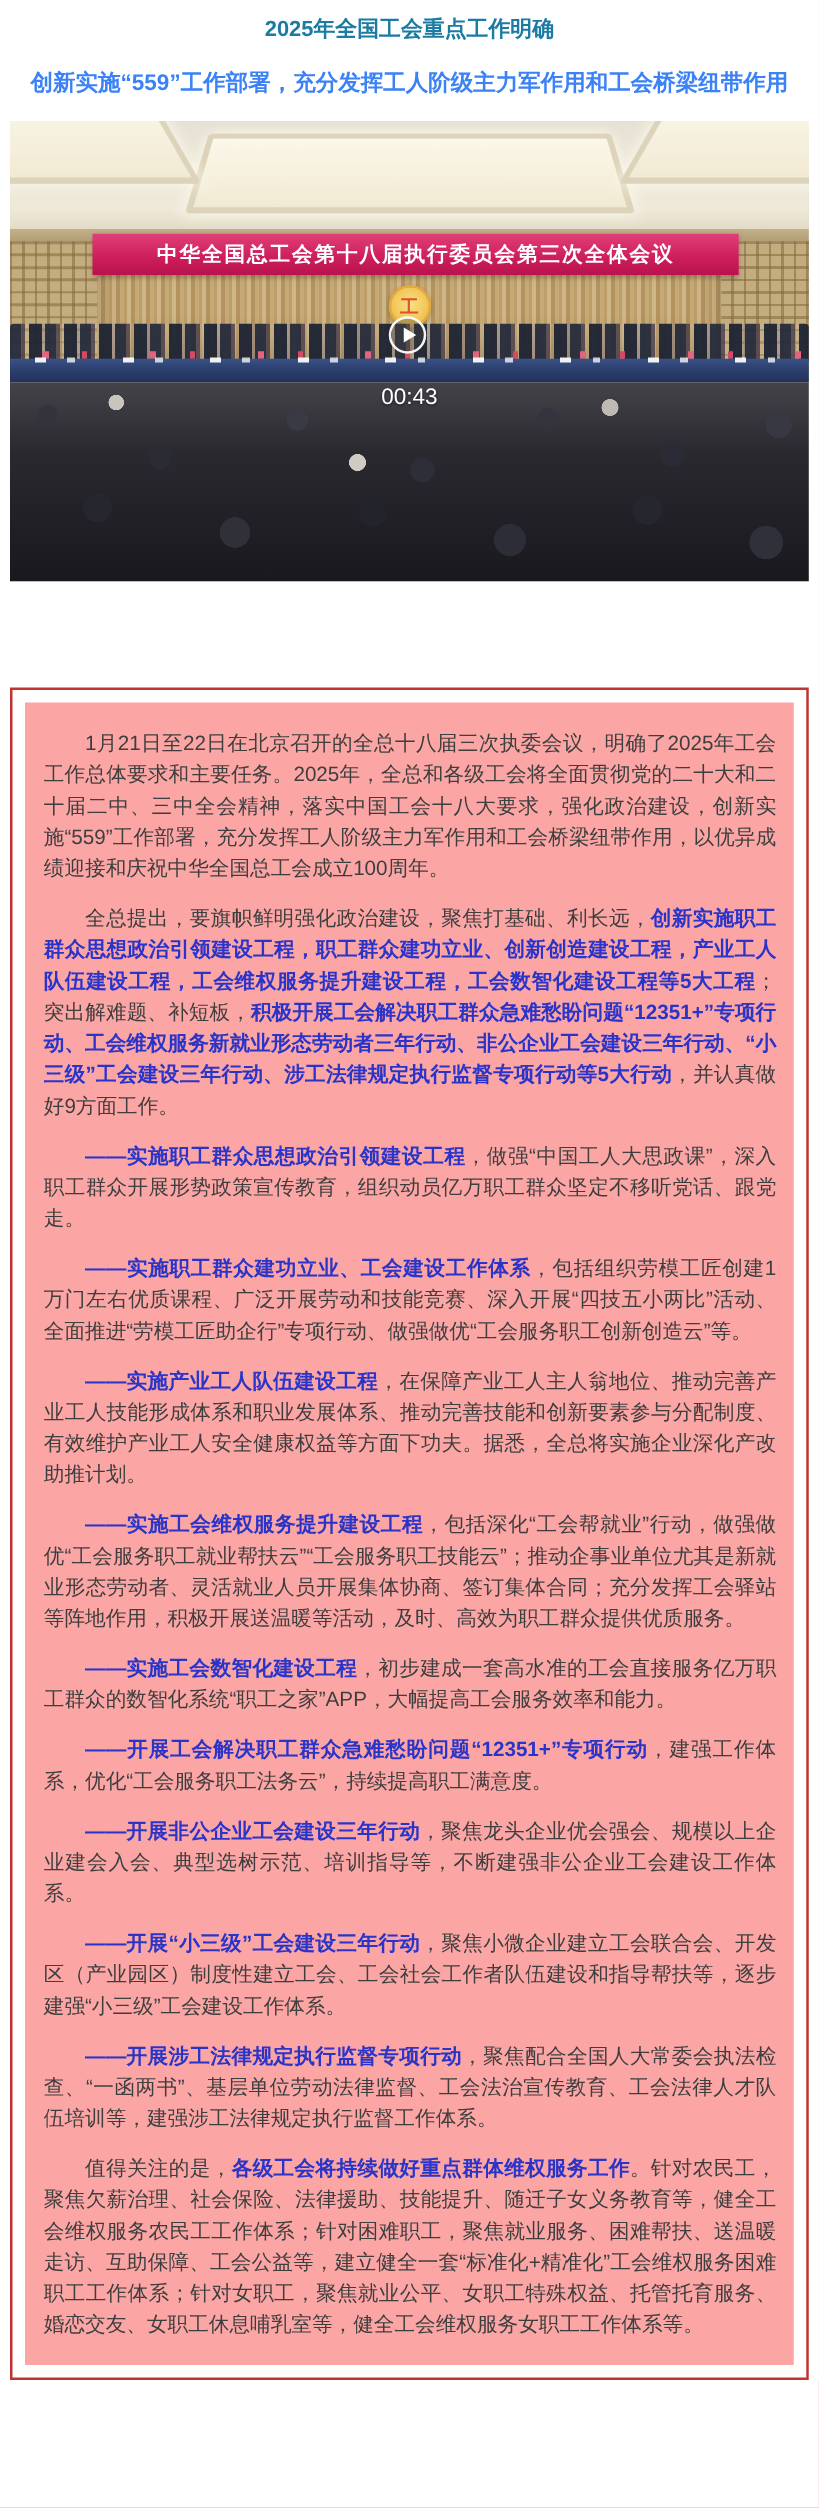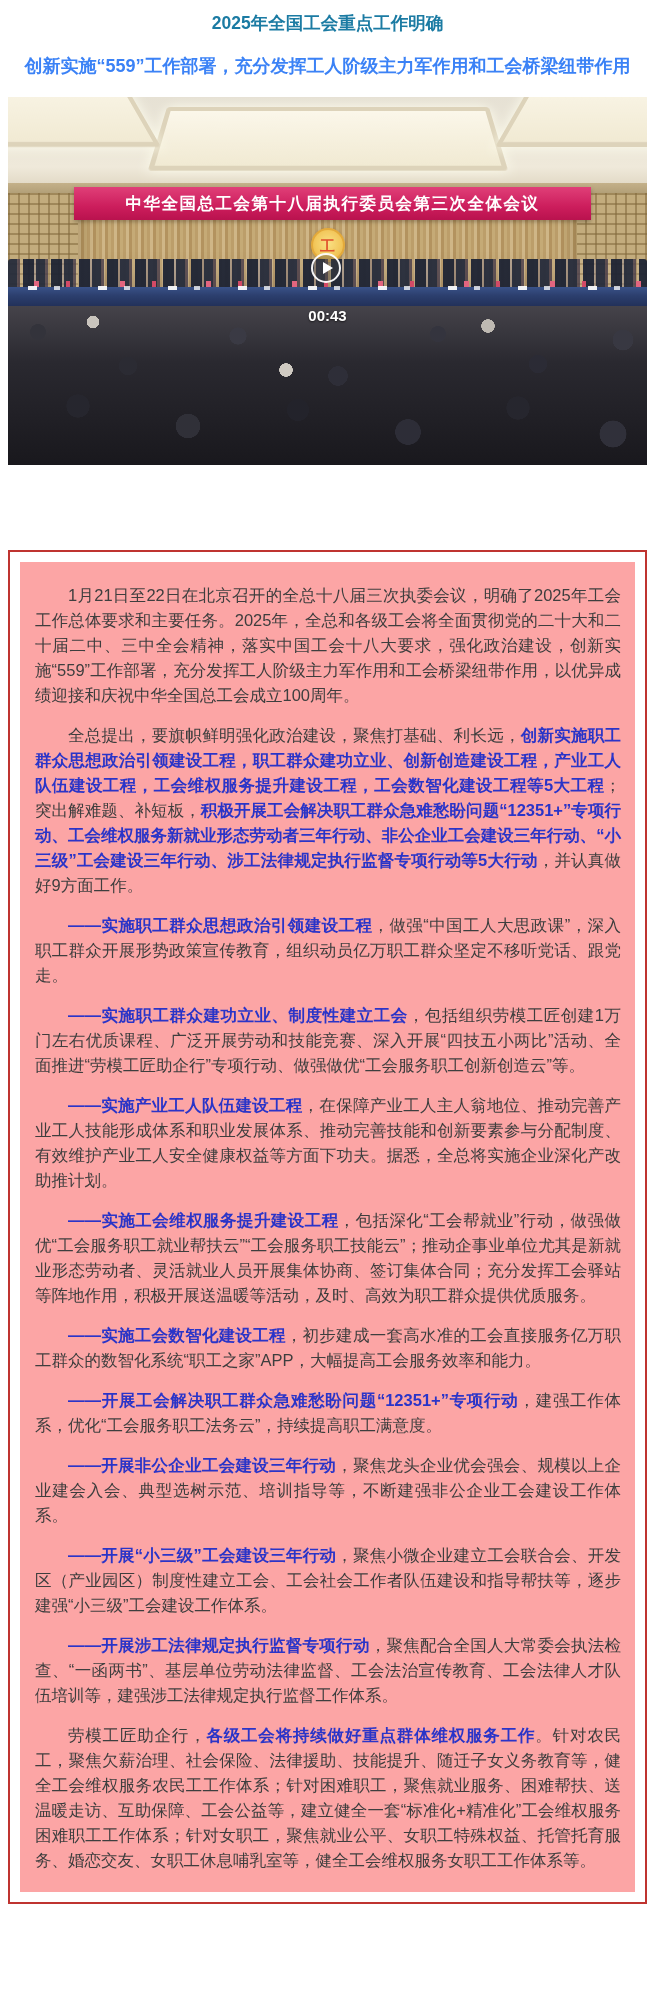--- a/index.html
+++ b/index.html
@@ -42,21 +42,21 @@
     radial-gradient(circle 18px at 290px 104px,#23232b 60%,transparent 62%),
     radial-gradient(circle 21px at 400px 126px,#2d2d37 60%,transparent 62%),
     radial-gradient(circle 19px at 510px 102px,#26262e 60%,transparent 62%),
     radial-gradient(circle 22px at 605px 128px,#30303a 60%,transparent 62%),
     radial-gradient(circle 11px at 85px 16px,#c9c4bd 55%,transparent 58%),
     radial-gradient(circle 12px at 480px 20px,#beb9b2 55%,transparent 58%),
     radial-gradient(circle 12px at 278px 64px,#cfcac2 55%,transparent 58%),
     linear-gradient(180deg,#45434a 0%,#2a2930 35%,#19181d 100%);}
   .vc-play{position:absolute;left:303px;top:156px;width:30px;height:30px;border-radius:50%;border:2px solid rgba(255,255,255,.95);background:rgba(70,70,70,.35);display:flex;align-items:center;justify-content:center;box-sizing:border-box;}
   .vc-play i{display:block;width:0;height:0;border-left:10px solid #ffffff;border-top:6px solid transparent;border-bottom:6px solid transparent;margin-left:3px;}
-  .vc-time{position:absolute;left:0;right:0;top:210px;text-align:center;color:#ffffff;font-size:15px;font-weight:700;text-shadow:0 1px 2px rgba(0,0,0,.6);}
+  .vc-time{position:absolute;left:0;right:0;top:210px;text-align:center;color:#ffffff;font-size:18px;font-weight:400;text-shadow:0 1px 2px rgba(0,0,0,.6);}
 
   
   .article-box{margin:85px 8px 0 8px;border:2px solid #bf3430;background:#ffffff;padding:10px;box-sizing:border-box;}
   .article-inner{background:#fca5a5;padding:21px 14px 4px 15px;}
   .article-inner p{margin:0 0 15px 0;font-size:16.5px;line-height:25px;color:#3e3e3e;text-indent:2em;text-align:justify;}
   .article-inner p span.em{color:#2a34c8;font-weight:700;}
 </style>
 </head>
 <body>
 
@@ -88,23 +88,23 @@
       <i></i>
     </div>
   <div class="vc-time">00:43</div>
 </div>
 
 <div class="article-box">
   <div class="article-inner">
       <p><span>1月21日至22日在北京召开的全总十八届三次执委会议，明确了2025年工会工作总体要求和主要任务。2025年，全总和各级工会将全面贯彻党的二十大和二十届二中、三中全会精神，落实中国工会十八大要求，强化政治建设，创新实施“559”工作部署，充分发挥工人阶级主力军作用和工会桥梁纽带作用，以优异成绩迎接和庆祝中华全国总工会成立100周年。</span></p>
       <p><span>全总提出，要旗帜鲜明强化政治建设，聚焦打基础、利长远，</span><span class="em">创新实施职工群众思想政治引领建设工程，职工群众建功立业、创新创造建设工程，产业工人队伍建设工程，工会维权服务提升建设工程，工会数智化建设工程等5大工程</span><span>；突出解难题、补短板，</span><span class="em">积极开展工会解决职工群众急难愁盼问题“12351+”专项行动、工会维权服务新就业形态劳动者三年行动、非公企业工会建设三年行动、“小三级”工会建设三年行动、涉工法律规定执行监督专项行动等5大行动</span><span>，并认真做好9方面工作。</span></p>
       <p><span class="em">——实施职工群众思想政治引领建设工程</span><span>，做强“中国工人大思政课”，深入职工群众开展形势政策宣传教育，组织动员亿万职工群众坚定不移听党话、跟党走。</span></p>
-      <p><span class="em">——实施职工群众建功立业、制度性建立工会</span><span>，包括组织劳模工匠创建1万门左右优质课程、广泛开展劳动和技能竞赛、深入开展“四技五小两比”活动、全面推进“劳模工匠助企行”专项行动、做强做优“工会服务职工创新创造云”等。</span></p>
+      <p><span class="em">——实施职工群众建功立业、工会建设工作体系</span><span>，包括组织劳模工匠创建1万门左右优质课程、广泛开展劳动和技能竞赛、深入开展“四技五小两比”活动、全面推进“劳模工匠助企行”专项行动、做强做优“工会服务职工创新创造云”等。</span></p>
       <p><span class="em">——实施产业工人队伍建设工程</span><span>，在保障产业工人主人翁地位、推动完善产业工人技能形成体系和职业发展体系、推动完善技能和创新要素参与分配制度、有效维护产业工人安全健康权益等方面下功夫。据悉，全总将实施企业深化产改助推计划。</span></p>
       <p><span class="em">——实施工会维权服务提升建设工程</span><span>，包括深化“工会帮就业”行动，做强做优“工会服务职工就业帮扶云”“工会服务职工技能云”；推动企事业单位尤其是新就业形态劳动者、灵活就业人员开展集体协商、签订集体合同；充分发挥工会驿站等阵地作用，积极开展送温暖等活动，及时、高效为职工群众提供优质服务。</span></p>
       <p><span class="em">——实施工会数智化建设工程</span><span>，初步建成一套高水准的工会直接服务亿万职工群众的数智化系统“职工之家”APP，大幅提高工会服务效率和能力。</span></p>
       <p><span class="em">——开展工会解决职工群众急难愁盼问题“12351+”专项行动</span><span>，建强工作体系，优化“工会服务职工法务云”，持续提高职工满意度。</span></p>
       <p><span class="em">——开展非公企业工会建设三年行动</span><span>，聚焦龙头企业优会强会、规模以上企业建会入会、典型选树示范、培训指导等，不断建强非公企业工会建设工作体系。</span></p>
       <p><span class="em">——开展“小三级”工会建设三年行动</span><span>，聚焦小微企业建立工会联合会、开发区（产业园区）制度性建立工会、工会社会工作者队伍建设和指导帮扶等，逐步建强“小三级”工会建设工作体系。</span></p>
       <p><span class="em">——开展涉工法律规定执行监督专项行动</span><span>，聚焦配合全国人大常委会执法检查、“一函两书”、基层单位劳动法律监督、工会法治宣传教育、工会法律人才队伍培训等，建强涉工法律规定执行监督工作体系。</span></p>
-      <p><span>劳模工匠助企行，</span><span class="em">各级工会将持续做好重点群体维权服务工作</span><span>。针对农民工，聚焦欠薪治理、社会保险、法律援助、技能提升、随迁子女义务教育等，健全工会维权服务农民工工作体系；针对困难职工，聚焦就业服务、困难帮扶、送温暖走访、互助保障、工会公益等，建立健全一套“标准化+精准化”工会维权服务困难职工工作体系；针对女职工，聚焦就业公平、女职工特殊权益、托管托育服务、婚恋交友、女职工休息哺乳室等，健全工会维权服务女职工工作体系等。</span></p>
+      <p><span>值得关注的是，</span><span class="em">各级工会将持续做好重点群体维权服务工作</span><span>。针对农民工，聚焦欠薪治理、社会保险、法律援助、技能提升、随迁子女义务教育等，健全工会维权服务农民工工作体系；针对困难职工，聚焦就业服务、困难帮扶、送温暖走访、互助保障、工会公益等，建立健全一套“标准化+精准化”工会维权服务困难职工工作体系；针对女职工，聚焦就业公平、女职工特殊权益、托管托育服务、婚恋交友、女职工休息哺乳室等，健全工会维权服务女职工工作体系等。</span></p>
     </div>
 </div>
 
 </body></html>

